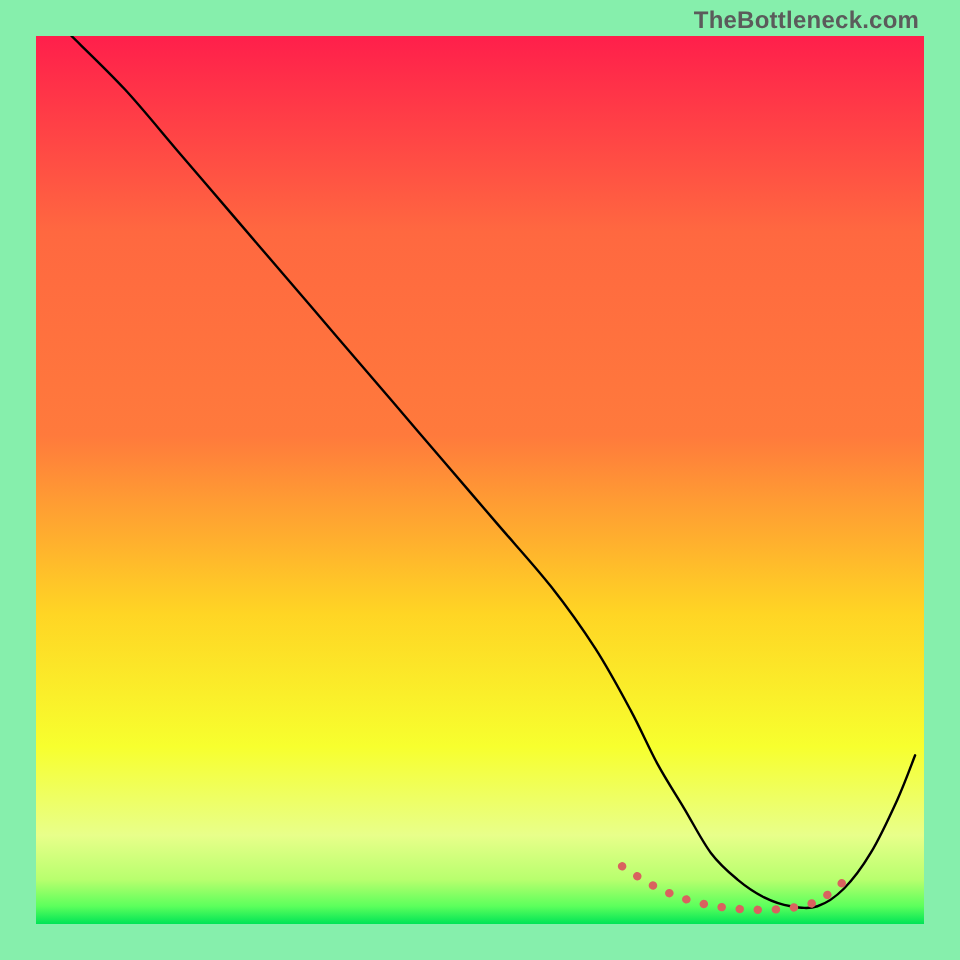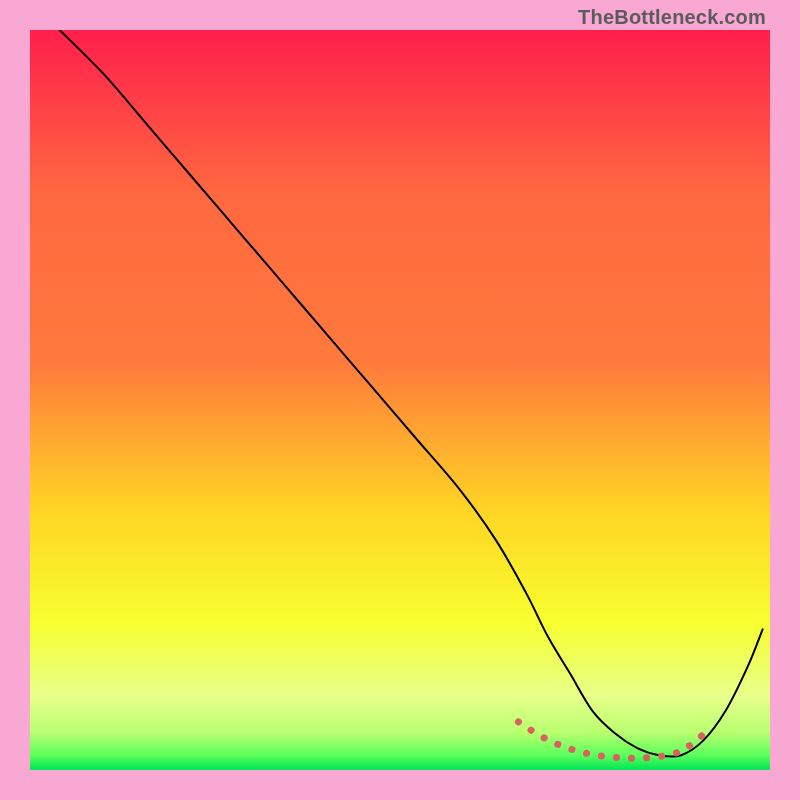--- a/index.html
+++ b/index.html
@@ -8,21 +8,21 @@
     width: 800px;
     height: 800px;
     background: #000;
     overflow: hidden;
     font-family: Arial, Helvetica, sans-serif;
   }
   .frame {
     position: relative;
     width: 800px;
     height: 800px;
-    background: #f9a8d4;
+    background: #86efac;
   }
   .plot {
     position: absolute;
     left: 30px;
     top: 30px;
     width: 740px;
     height: 740px;
     overflow: hidden;
   }
   .watermark {

